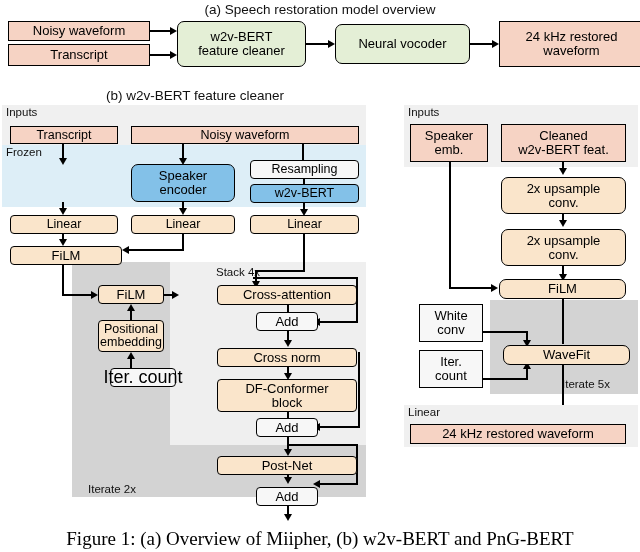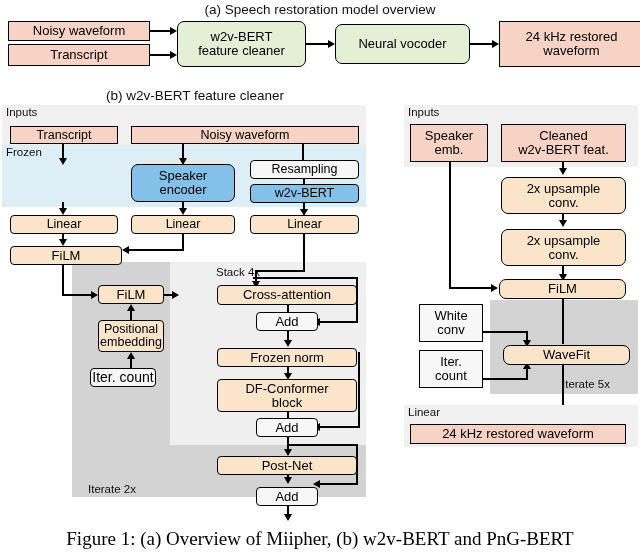--- a/index.html
+++ b/index.html
@@ -174,40 +174,40 @@
   <div class="ln hl abs" style="left:164px;top:294px;width:10px;"></div>
   <div class="arrow ar-right abs" style="left:172px;top:290.5px;"></div>
 
   <div class="node cream rnd-sm abs two" style="left:98px;top:320px;width:66px;height:32px;flex-direction:column;font-size:12.5px;">
     <span>Positional</span>
     <span>embedding</span>
   </div>
   <div class="ln vl abs" style="left:130px;top:310px;height:10px;"></div>
   <div class="arrow ar-up abs" style="left:126.5px;top:304px;"></div>
 
-  <div class="node white rnd-sm abs" style="left:90px;top:368px;width:66px;height:19px;font-size:14px;">Iter. count</div>
+  <div class="node white rnd-sm abs" style="left:110px;top:368px;width:66px;height:19px;font-size:18px;">Iter. count</div>
   <div class="ln vl abs" style="left:130px;top:358px;height:10px;"></div>
   <div class="arrow ar-up abs" style="left:126.5px;top:352px;"></div>
 
   <div class="node cream rnd-sm abs" style="left:217px;top:285px;width:140px;height:20px;font-size:13px;">Cross-attention</div>
 
   <div class="ln vl abs" style="left:287px;top:305px;height:10px;"></div>
   <div class="arrow ar-down abs" style="left:283.5px;top:313px;"></div>
 
   <div class="ln hl abs" style="left:253px;top:277px;width:105px;"></div>
   <div class="ln vl abs" style="left:356px;top:277px;height:46px;"></div>
   <div class="ln hl abs" style="left:319px;top:321px;width:39px;"></div>
   <div class="arrow ar-left abs" style="left:313px;top:317.5px;"></div>
 
   <div class="node white rnd-sm abs" style="left:256px;top:312px;width:62px;height:19px;font-size:13px;">Add</div>
 
   <div class="ln vl abs" style="left:287px;top:331px;height:11px;"></div>
   <div class="arrow ar-down abs" style="left:283.5px;top:340px;"></div>
 
-  <div class="node cream rnd-sm abs" style="left:217px;top:348px;width:140px;height:19px;font-size:13px;">Frozen norm</div>
+  <div class="node cream rnd-sm abs" style="left:217px;top:348px;width:140px;height:19px;font-size:13px;">Cross norm</div>
 
   <div class="ln vl abs" style="left:287px;top:367px;height:8px;"></div>
   <div class="arrow ar-down abs" style="left:283.5px;top:373px;"></div>
 
   <div class="node cream rnd-sm abs two" style="left:217px;top:379px;width:140px;height:33px;flex-direction:column;font-size:13px;">
     <span>DF-Conformer</span>
     <span>block</span>
   </div>
 
   <div class="ln vl abs" style="left:287px;top:412px;height:10px;"></div>

